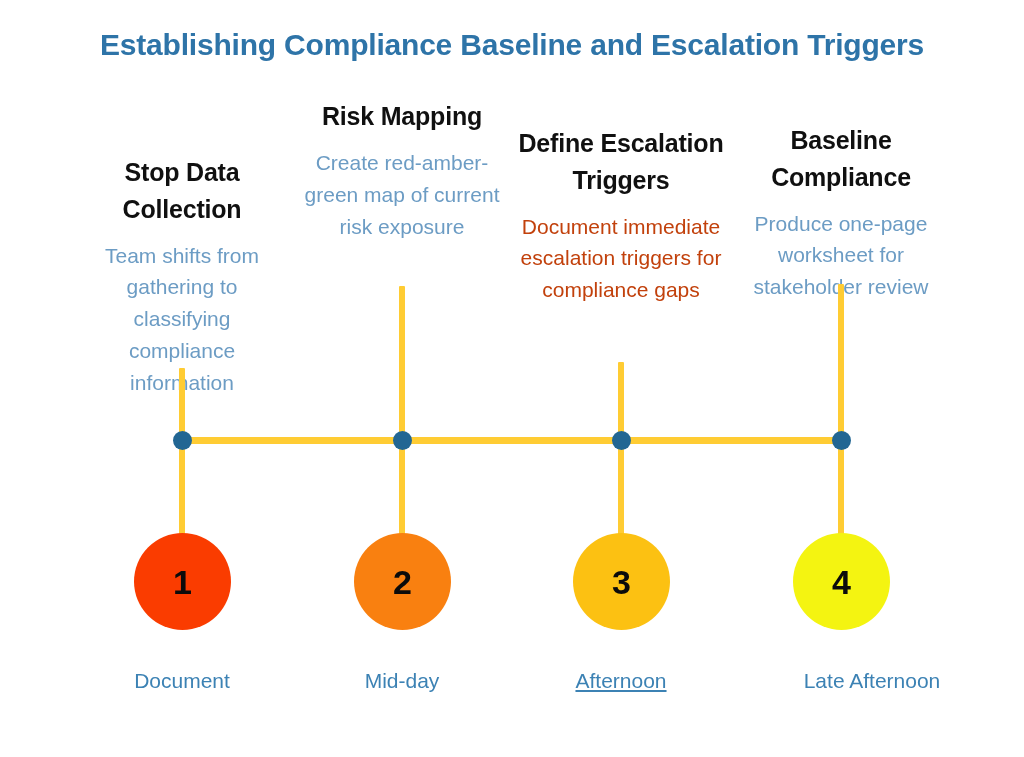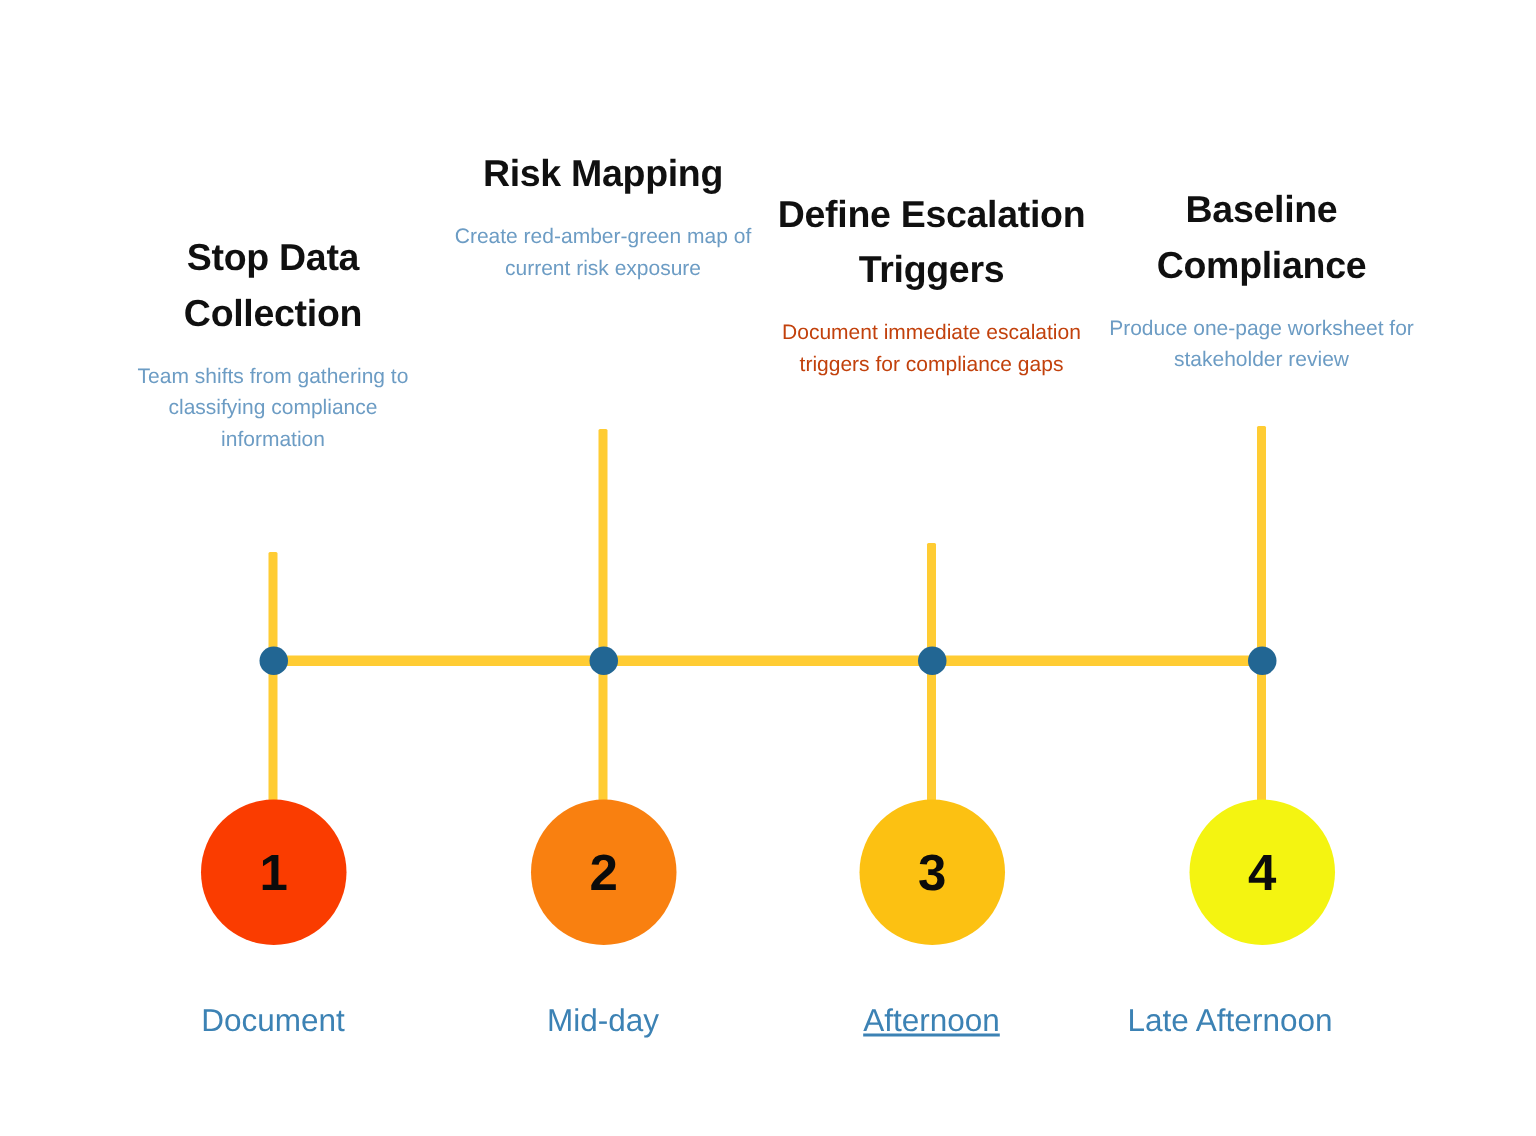--- a/index.html
+++ b/index.html
@@ -41,21 +41,21 @@
   }
   .col-heading {
     font-size: 25px;
     font-weight: bold;
     color: #101010;
     line-height: 1.47;
     letter-spacing: -0.2px;
   }
   .col-desc {
     margin-top: 12px;
-    font-size: 14px;
+    font-size: 21px;
     font-weight: normal;
     color: #6C9CC4;
     line-height: 1.52;
   }
 
   
   .col-text.c1 { left: 82px;  width: 200px; top: 154px; }
   .col-text.c2 { left: 302px; width: 200px; top: 98px;  }
   .col-text.c3 { left: 516px; width: 210px; top: 125px; }
   .col-text.c4 { left: 739px; width: 204px; top: 122px; }
@@ -128,27 +128,28 @@
     position: absolute;
     top: 665px;
     text-align: center;
     font-size: 21px;
     color: #3C82B4;
     line-height: 1.5;
   }
   .time-label.t1 { left: 92px;  width: 180px; }
   .time-label.t2 { left: 312px; width: 180px; }
   .time-label.t3 { left: 531px; width: 180px; }
-  .time-label.t4 { left: 730px; width: 180px; }
+  .time-label.t4 { left: 782px; width: 180px; }
 </style>
 </head>
 <body style="background: rgb(255, 255, 255);">
 
 <div id="canvas">
 
+  <div class="page-title" style="color: rgb(46, 116, 168);">Establishing Compliance Baseline and Escalation Triggers</div>
 
   <div class="col-text c1">
     <div class="col-heading" style="color: rgb(16, 16, 16);">Stop Data Collection</div>
     <div class="col-desc" style="color: rgb(108, 156, 196);">Team shifts from gathering to classifying compliance information</div>
   </div>
 
   <div class="col-text c2">
     <div class="col-heading" style="color: rgb(16, 16, 16);">Risk Mapping</div>
     <div class="col-desc" style="color: rgb(108, 156, 196);">Create red-amber-green map of current risk exposure</div>
   </div>

